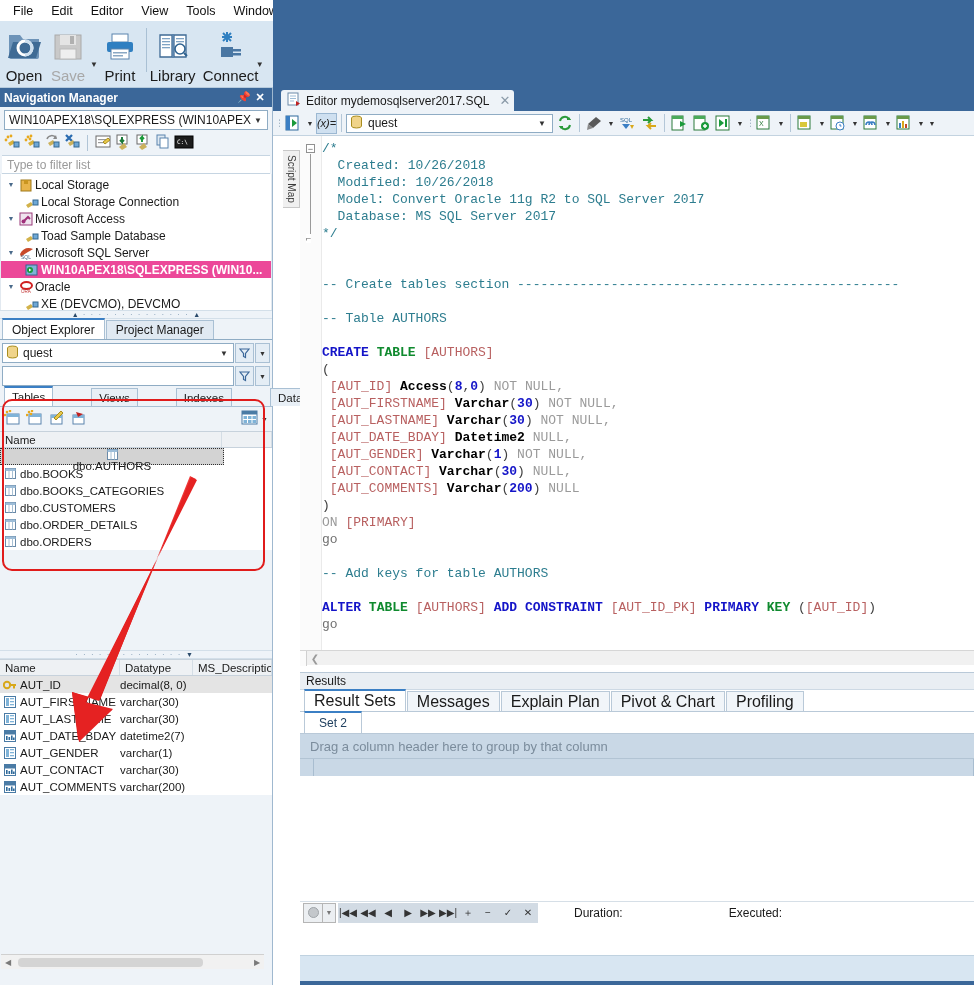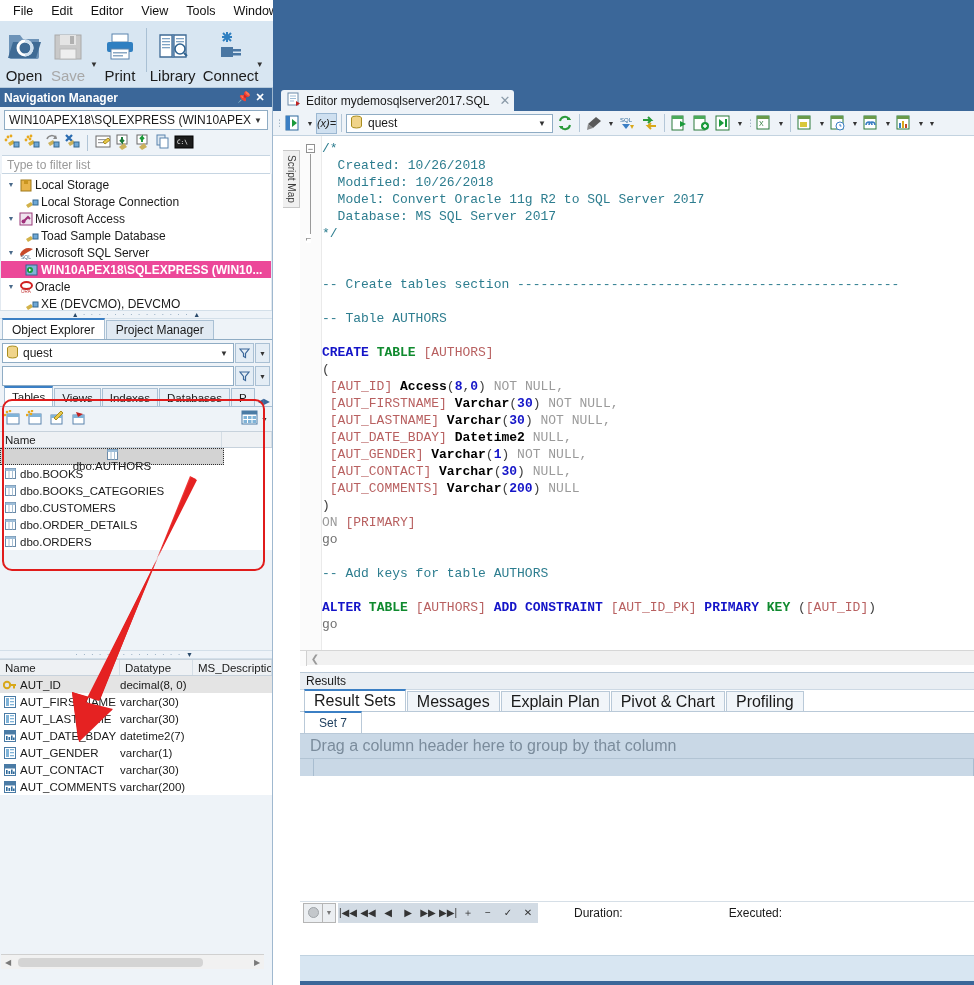--- a/index.html
+++ b/index.html
@@ -120,21 +120,21 @@
   .oe-btn { width: 19px; height: 20px; border: 1px solid #a9c0d4; background: #e4edf5;
             display: flex; align-items: center; justify-content: center; }
   .oe-btn.narrow { width: 15px; }
 
   .redbox {
     position: absolute; left: 2px; top: 311px; width: 263px; height: 172px;
     border: 2px solid #e01b1b; border-radius: 10px; pointer-events: none; z-index: 5;
   }
 
   .obj-tabs { display: flex; align-items: flex-end; height: 20px; padding-left: 4px;
-              background: #eef3f8; border-bottom: 1px solid #a9c0d4; }
+              background: #eef3f8; border-bottom: 1px solid #a9c0d4; gap: 37px; }
   .obj-tabs .t {
     height: 18px; padding: 0 7px; font-size: 11.5px; display: flex; align-items: center;
     border: 1px solid #a9c0d4; border-bottom: none; background: #e8eff6; margin-right: 1px;
   }
   .obj-tabs .t.active { background: #fff; border-top: 2px solid #3b7fc4; height: 20px; }
 
   .obj-toolbar { height: 24px; background: #eef3f8; display: flex; align-items: center;
                  padding: 0 4px; }
 
   .grid-head {
@@ -246,21 +246,21 @@
   .res-tabs .t.active { background: #fff; border-top: 2px solid #3b7fc4; height: 22px; }
   .set-tabs { display: flex; align-items: flex-end; height: 22px; padding-left: 4px;
               background: #fff; border-bottom: 1px solid #b9c9d8; }
   .set-tabs .t {
     height: 20px; padding: 0 14px; font-size: 12px; display: flex; align-items: center;
     border: 1px solid #b9c9d8; border-bottom: none; background: #fff; color: #20405f;
   }
   .set-tabs .t.active { border-top: 2px solid #3b7fc4; height: 22px; }
   .groupbar {
     height: 25px; background: #c9d8e6; display: flex; align-items: center;
-    padding-left: 10px; font-size: 16px; color: #7b8c9c;
+    padding-left: 10px; font-size: 13px; color: #7b8c9c;
     border-bottom: 1px solid #b2c4d4;
   }
   .colhdr { height: 17px; background: #c9d8e6; display: flex; }
   .colhdr .c1 { width: 14px; border-right: 1px solid #a8bdd0; }
   .colhdr .c2 { flex: 1; border-right: 1px solid #a8bdd0; background: #c9d8e6; }
   .res-body { background: #fff; height: 125px; }
   .res-navbar {
     height: 22px; background: #fff; display: flex; align-items: center;
     border-top: 1px solid #d6dfe7;
   }
@@ -1254,21 +1254,21 @@
 
     <div class="res-tabs">
       <div class="t active">Result Sets</div>
       <div class="t">Messages</div>
       <div class="t">Explain Plan</div>
       <div class="t">Pivot &amp; Chart</div>
       <div class="t">Profiling</div>
     </div>
 
     <div class="set-tabs">
-      <div class="t active">Set 7</div>
+      <div class="t active">Set 2</div>
     </div>
 
     <div class="groupbar">Drag a column header here to group by that column</div>
 
     <div class="colhdr">
       <div class="c1"></div>
       <div class="c2"></div>
     </div>
 
     <div class="res-body"></div>

